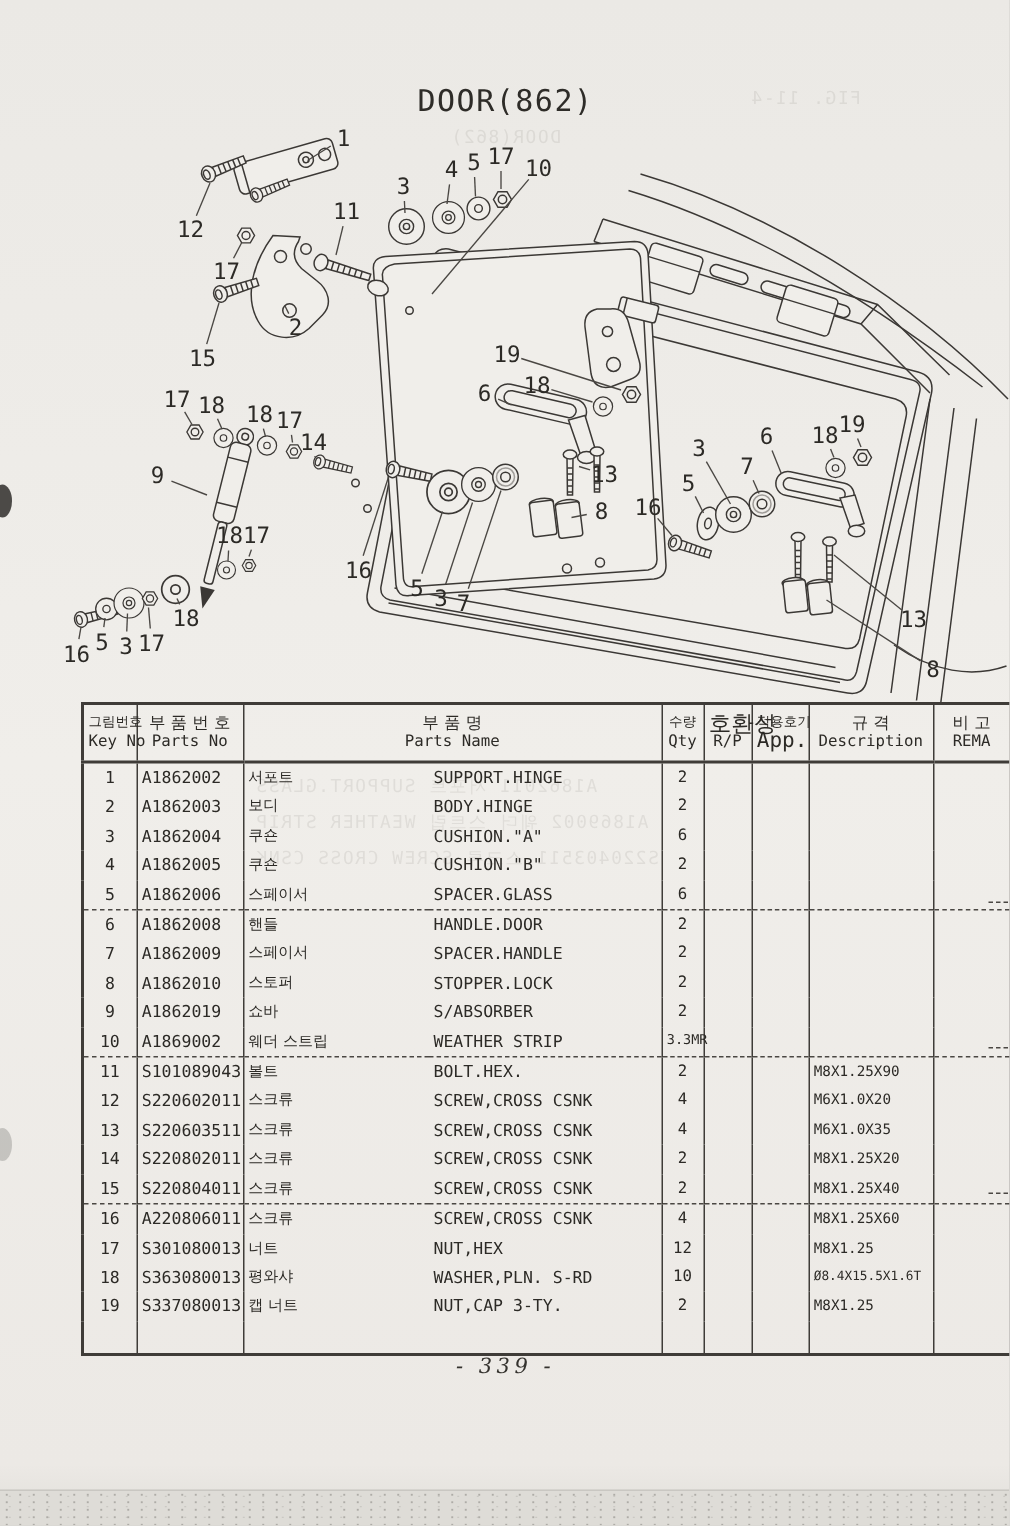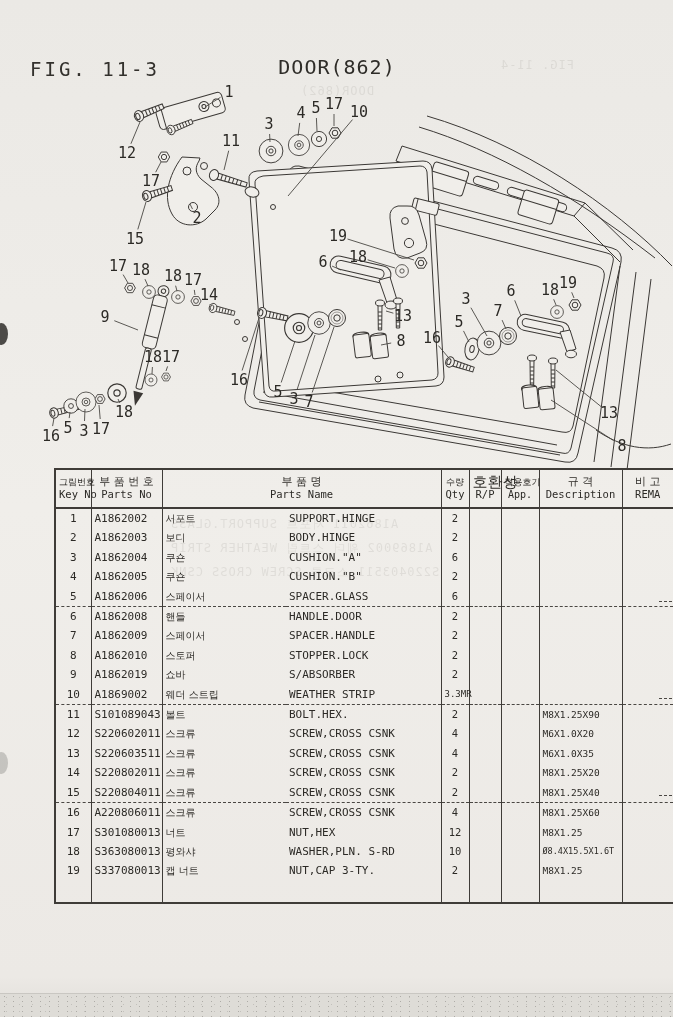--- a/index.html
+++ b/index.html
@@ -90,21 +90,20 @@
 <div class="page">
 
   <div id="ghost-layer">
       <div class="ghost" style="left: 500px; top: 58px;">FIG. 11-4</div>
       <div class="ghost" style="left: 300px; top: 84px;">DOOR(862)</div>
       <div class="ghost" style="left: 170px; top: 516px;">A1862011  서포트  SUPPORT.GLASS</div>
       <div class="ghost" style="left: 170px; top: 540px;">A1869002  웨더 스트립  WEATHER STRIP</div>
       <div class="ghost" style="left: 170px; top: 564px;">S220403511  스크류  SCREW CROSS CSNK</div>
     </div>
 
-  <div class="fig-label">FIG. 11-3</div>
   <div class="title-en">DOOR(862)</div>
 
   <svg id="diagram-svg" width="673" height="470" viewBox="0 0 673 470">
     <defs>
       <g id="p-washer">
           <circle r="8" class="fl"></circle>
           <circle r="2.7" class="fl"></circle>
         </g>
       <g id="p-cushion">
           <circle r="12.5" class="fl"></circle>
@@ -417,21 +416,21 @@
         <th>
           <span class="h-ko" style="font-size:9px">수량</span>
           <span class="h-en">Qty</span>
         </th>
         <th>
           <span class="h-ko" style="font-size:15px">호환성</span>
           <span class="h-en">R/P</span>
         </th>
         <th>
           <span class="h-ko" style="font-size:9px">적용호기</span>
-          <span class="h-en" style="font-size:10px">App.</span>
+          <span class="h-en" style="font-size:14px">App.</span>
         </th>
         <th>
           <span class="h-ko">규  격</span>
           <span class="h-en">Description</span>
         </th>
         <th>
           <span class="h-ko">비 고</span>
           <span class="h-en">REMA</span>
         </th>
       </tr>
@@ -657,18 +656,19 @@
           <td class="col-desc"></td>
           <td class="col-rema"></td>
         </tr>
       </tbody>
   </table>
 
   <div class="dash-ext" style="top:601px"></div>
   <div class="dash-ext" style="top:698px"></div>
   <div class="dash-ext" style="top:795px"></div>
 
+  <div class="page-number">- 339 -</div>
 
   <div class="punch-mark" style="top:323px"></div>
   <div class="punch-mark" style="top:752px;opacity:.25"></div>
 
   <div class="scan-band"></div>
 </div>
 
 </body></html>

